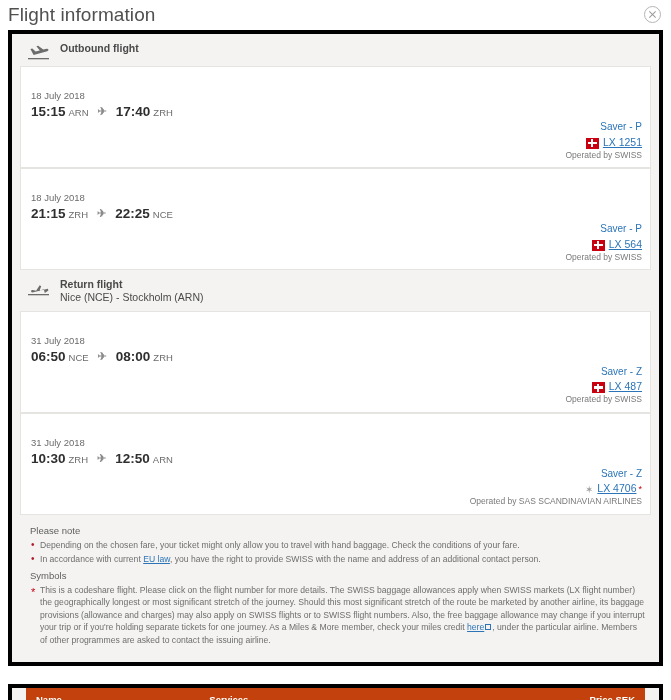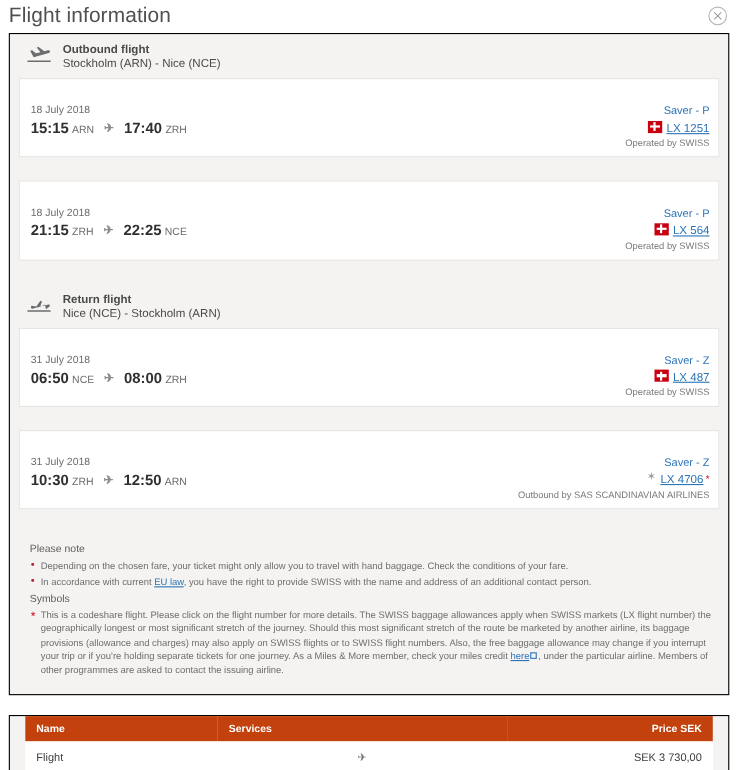--- a/index.html
+++ b/index.html
@@ -40,21 +40,21 @@
     width: 9px; height: 1px;
     background: #9a9a9a;
   }
   .close-circle::before { transform: rotate(45deg); }
   .close-circle::after  { transform: rotate(-45deg); }
 
   
   .panel {
     margin: 0 8px;
     background: #f4f3f1;
-    border: 1px solid #000000;
+    border: 4px solid #000000;
   }
   .panel.flight { padding: 0 0 6px 0; }
 
   
   .leg-head {
     display: flex;
     align-items: flex-start;
     padding: 8px 12px 6px 14px;
   }
   .plane-ico {
@@ -72,25 +72,26 @@
   }
   .leg-route {
     font-size: 10.5px;
     color: #4a4a4a;
   }
 
   
   .seg {
     background: #ffffff;
     border: 1px solid #e6e4e1;
-    margin: 0 8px 21px 8px;
+    margin: 0 8px 0 8px;
     padding: 22px 8px 6px 10px;
     display: flex;
     justify-content: space-between;
     min-height: 46px;
+    flex-direction: column;
   }
   .seg-left { padding-top: 1px; }
   .seg-date {
     font-size: 9.5px;
     color: #6b6b6b;
     margin-bottom: 3px;
   }
   .seg-times {
     display: flex;
     align-items: baseline;
@@ -115,21 +116,21 @@
     text-align: right;
     line-height: 1.35;
     padding-top: 1px;
   }
   .fare {
     font-size: 10px;
     color: #2b74b8;
   }
   .flightno-row {
     display: flex;
-    align-items: flex-start;
+    align-items: flex-end;
     justify-content: flex-end;
     margin-top: 1px;
   }
   .carrier-logo {
     width: 13px; height: 11px;
     background: #c9000f;
     margin-right: 4px;
     position: relative;
     display: inline-block;
   }
@@ -318,21 +319,20 @@
 
     <div class="leg-head">
       <div class="plane-ico">
         <svg viewBox="0 0 26 18" width="26" height="18" aria-hidden="true">
           <path fill="currentColor" d="M2 14h21v1.3H2z"></path>
           <path fill="currentColor" d="M4.4 5.1l1.9-.5 3.3 2.9 4.2-1.1-3.4-4.2 1.7-.5 5.2 3.9 3.3-.9c.8-.2 1.6.2 1.8.9.2.7-.3 1.4-1.1 1.6L7.6 11 4.4 5.1z"></path>
         </svg>
       </div>
       <div class="leg-titles">
         <div class="leg-type">Outbound flight</div>
-        <div class="leg-route">Stockholm (ARN) - Nice (NCE)</div>
       </div>
     </div>
 
     <div class="seg">
       <div class="seg-left">
         <div class="seg-date">18 July 2018</div>
         <div class="seg-times">
           <span>15:15</span>
           <span class="apt">ARN</span>
           <span class="arrow-ico">✈</span>
@@ -416,21 +416,21 @@
           <span class="apt">ARN</span>
         </div>
       </div>
       <div class="seg-right">
         <div class="fare">Saver - Z</div>
         <div class="flightno-row">
           <span class="star-ico">✶</span>
           <a class="flightno" href="#">LX 4706</a>
           <span class="codeshare-mark">*</span>
         </div>
-        <div class="operated">Outbound by SAS SCANDINAVIAN AIRLINES</div>
+        <div class="operated">Operated by SAS SCANDINAVIAN AIRLINES</div>
       </div>
     </div>
 
     <div class="notes">
       <h4>Please note</h4>
       <ul>
         <li>Depending on the chosen fare, your ticket might only allow you to travel with hand baggage. Check the conditions of your fare.</li>
         <li>In accordance with current <a class="lnk" href="#">EU law</a>, you have the right to provide SWISS with the name and address of an additional contact person.</li>
       </ul>
       <h4>Symbols</h4>

